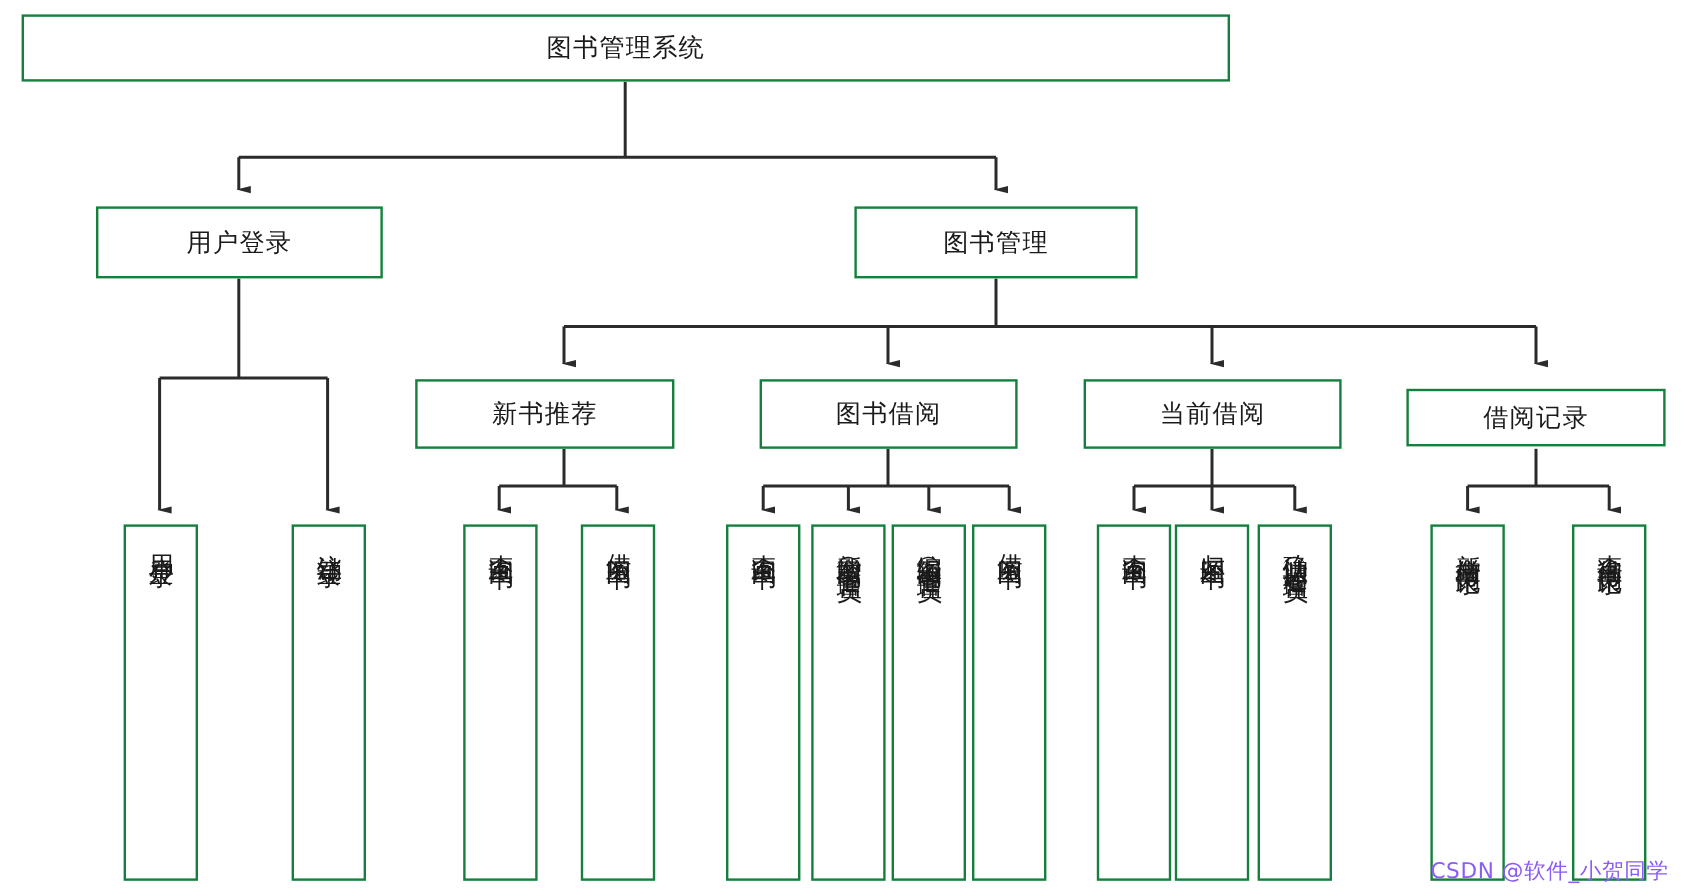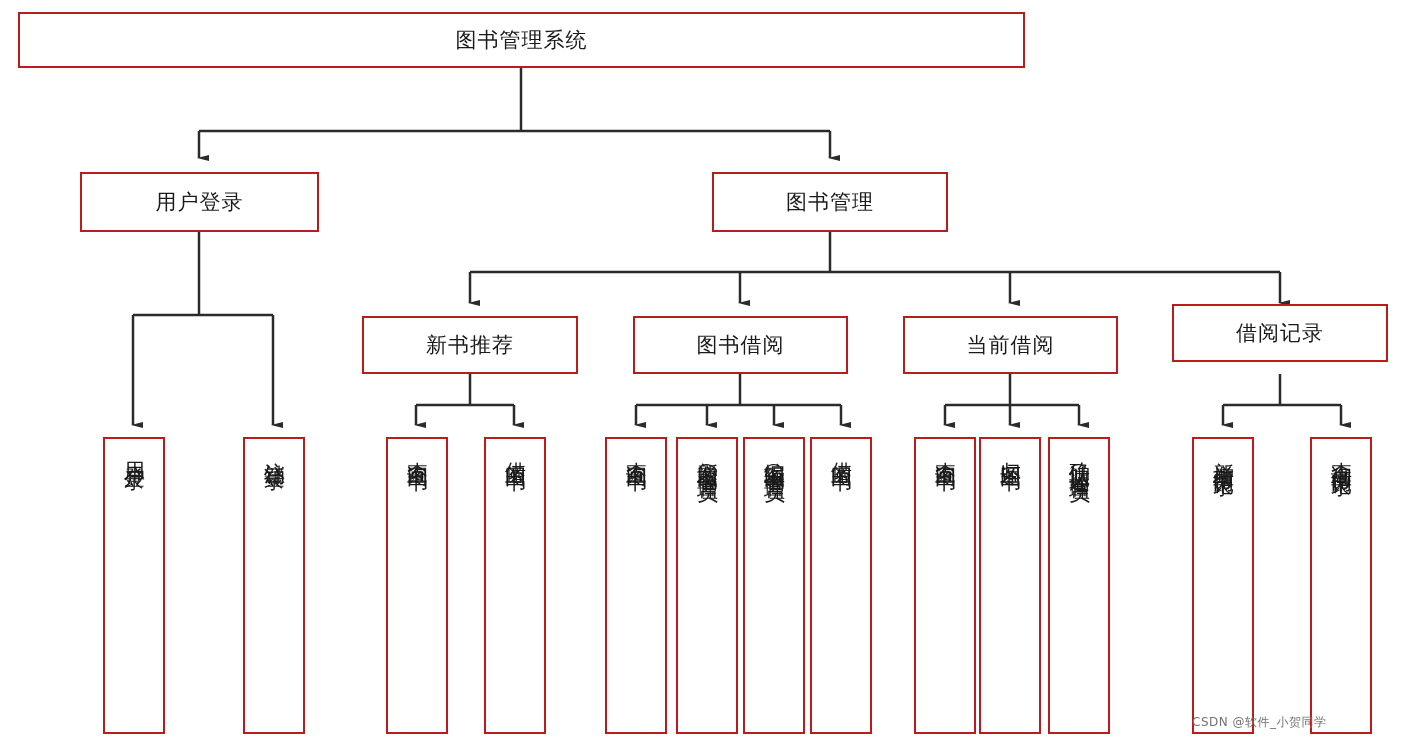--- a/index.html
+++ b/index.html
@@ -13,21 +13,21 @@
   #canvas {
     position: relative;
     width: 1405px;
     height: 747px;
     background: #ffffff;
     overflow: hidden;
   }
   .node {
     position: absolute;
     box-sizing: border-box;
-    border: 2px solid #b91c1c;
+    border: 2px solid #15803d;
     background: #ffffff;
     display: flex;
     align-items: center;
     justify-content: center;
     color: #1a1a1a;
   }
   .node.horiz {
     font-size: 21px;
     letter-spacing: 1px;
   }
@@ -49,22 +49,22 @@
   #edges {
     position: absolute;
     left: 0;
     top: 0;
     width: 1405px;
     height: 747px;
     pointer-events: none;
   }
   .watermark {
     position: absolute;
-    color: #737373;
-    font-size: 12px;
+    color: #8b5cf6;
+    font-size: 18px;
     white-space: nowrap;
     letter-spacing: 0.5px;
   }
 </style>
 </head>
 <body>
 
 <div id="canvas">
 
   <svg id="edges" viewBox="0 0 1405 747">
@@ -121,30 +121,30 @@
     <span>图书管理系统</span>
   </div>
 
   <div class="node horiz" style="left:80px; top:172px; width:239px; height:60px;">
     <span>用户登录</span>
   </div>
   <div class="node horiz" style="left:712px; top:172px; width:236px; height:60px;">
     <span>图书管理</span>
   </div>
 
-  <div class="node horiz" style="left:362px; top:316px; width:216px; height:58px;">
+  <div class="node horiz" style="left:346px; top:316px; width:216px; height:58px;">
     <span>新书推荐</span>
   </div>
   <div class="node horiz" style="left:633px; top:316px; width:215px; height:58px;justify-content:center;">
     <span>图书借阅</span>
   </div>
   <div class="node horiz" style="left:903px; top:316px; width:215px; height:58px;text-align:center;">
     <span>当前借阅</span>
   </div>
-  <div class="node horiz" style="left:1172px; top:304px; width:216px; height:58px;text-align:center;">
+  <div class="node horiz" style="left:1172px; top:324px; width:216px; height:48px;text-align:center;">
     <span>借阅记录</span>
   </div>
 
   <div class="node vert" style="left:103px; top:437px; width:62px; height:297px;">
     <span class="vtext">用户登录</span>
   </div>
   <div class="node vert" style="left:243px; top:437px; width:62px; height:297px;">
     <span class="vtext">注销登录</span>
   </div>
 

